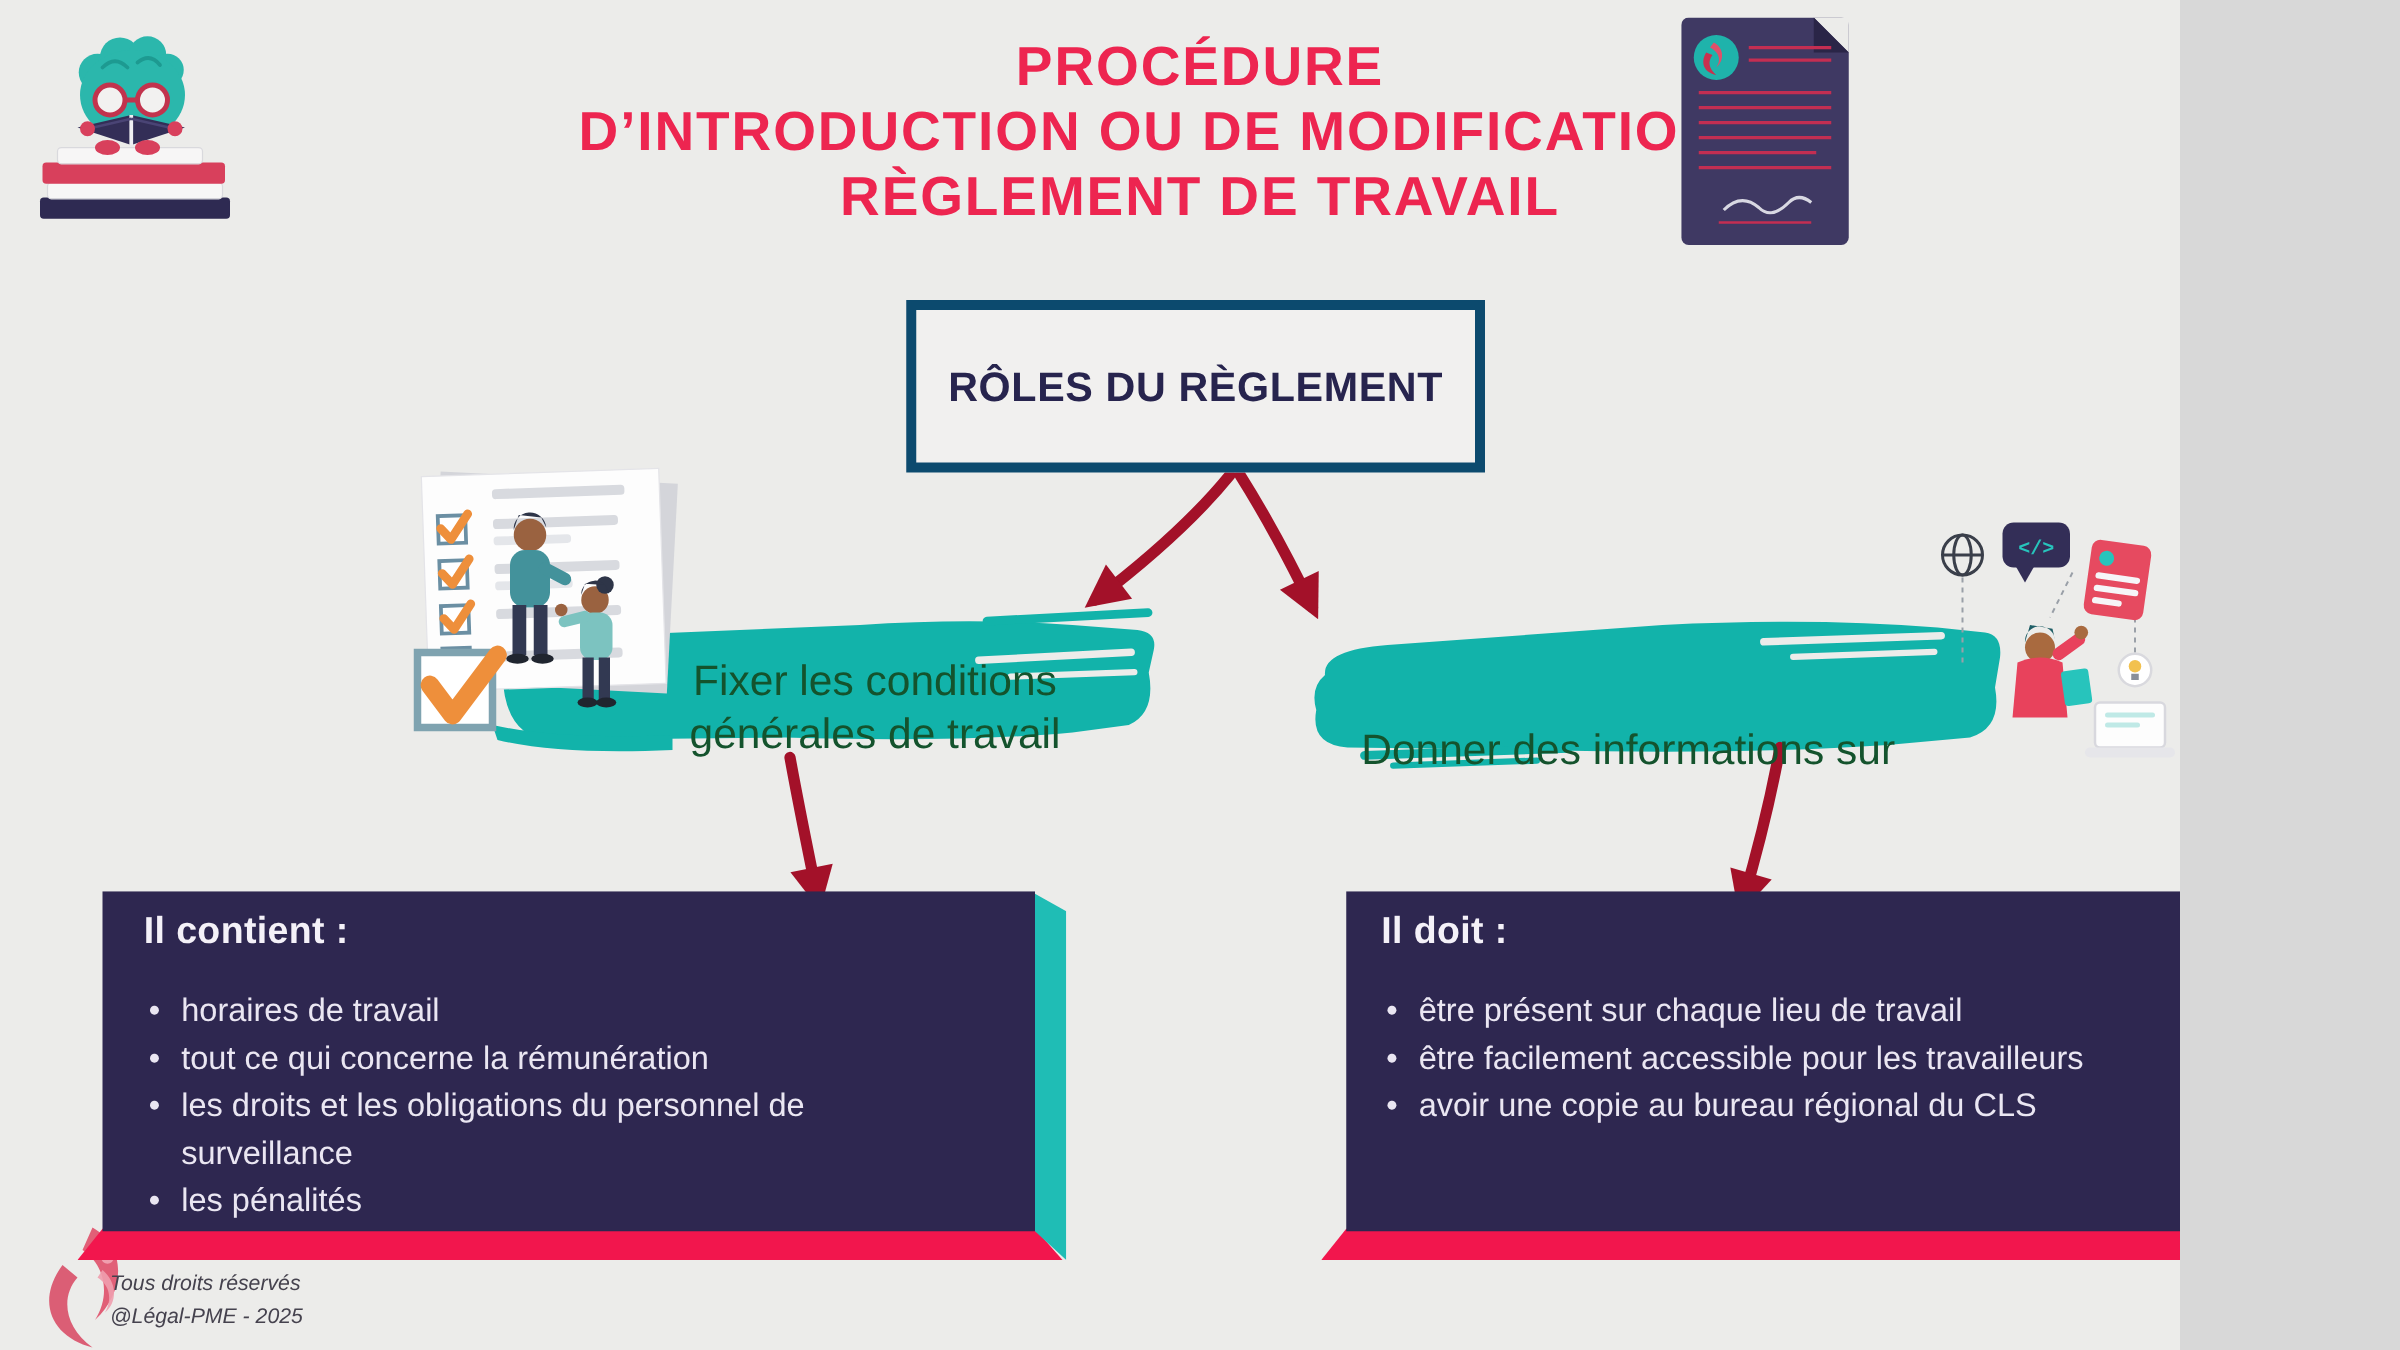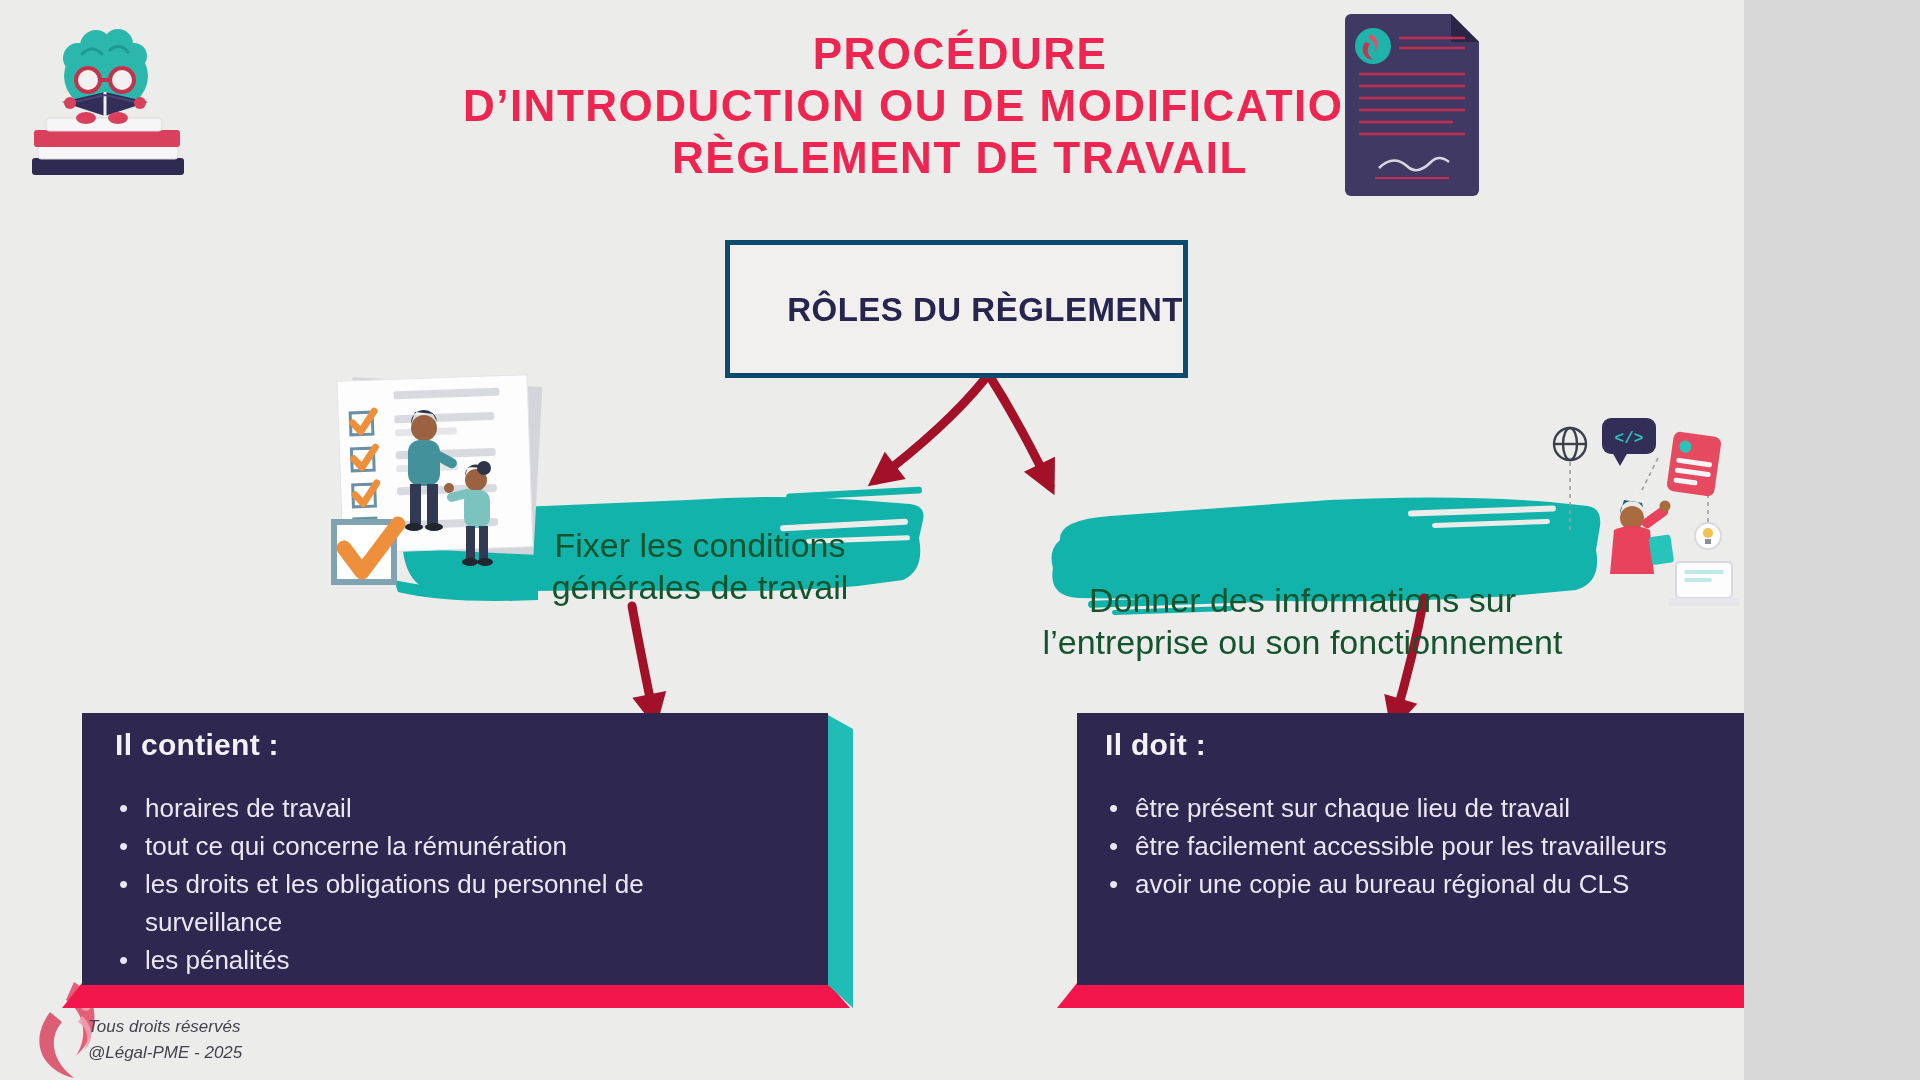--- a/index.html
+++ b/index.html
@@ -7,22 +7,22 @@
   #canvas{position:relative;width:1744px;height:1080px;background:#ececea;overflow:hidden;}
 
   .abs{position:absolute;}
 
   
   #title{left:0;top:28px;width:1920px;text-align:center;z-index:1;}
   #title .tline{font-size:44px;font-weight:700;letter-spacing:1.5px;line-height:52px;color:#ed2550;}
 
   
   #root-box{left:725px;top:240px;width:463px;height:138px;background:#f1f0ef;
-    border:5px solid #0c4a6e;box-sizing:border-box;z-index:4;
-    display:flex;flex-direction:column;justify-content:center;align-items:flex-end;}
+    border:8px solid #0c4a6e;box-sizing:border-box;z-index:4;
+    display:flex;flex-direction:column;justify-content:center;align-items:center;}
   #root-box .rline{font-size:33px;font-weight:700;letter-spacing:.5px;line-height:45px;color:#27244e;}
 
   
   .banner-text{z-index:6;text-align:center;color:#14532d;font-size:34px;line-height:42px;font-weight:400;}
   #banner-text-left{left:420px;top:524px;width:560px;}
   #banner-text-right{left:1020px;top:532px;width:565px;margin-top:47px;}
 
   
   .panel-content{z-index:5;color:#eae6f2;}
   .panel-heading{font-size:30px;font-weight:700;color:#f4f1f8;letter-spacing:.3px;}
@@ -116,21 +116,20 @@
     <rect x="58" y="110" width="170" height="7" rx="3.5" fill="#12b3aa" transform="rotate(-2 143 113)"></rect>
     <rect x="82" y="120" width="120" height="5" rx="2.5" fill="#12b3aa" transform="rotate(-2 142 122)"></rect>
   </svg>
 
   <div id="banner-text-left" class="abs banner-text">
     <div>Fixer les conditions</div>
     <div>générales de travail</div>
   </div>
   <div id="banner-text-right" class="abs banner-text">
     <div>Donner des informations sur</div>
-    <div>l’entreprise ou son fonctionnement</div>
   </div>
 
   <svg class="abs illus" style="left:318px;top:372px" width="252" height="218" viewBox="0 0 252 218">
     <rect x="30" y="10" width="190" height="168" fill="#d4d5da" transform="rotate(3 125 94)"></rect>
     <g transform="rotate(-2 117 92)">
       <rect x="22" y="6" width="190" height="172" fill="#fdfdfd" stroke="#e4e4e8"></rect>
       <rect x="78" y="18" width="106" height="8" rx="3" fill="#d8dadf"></rect>
       <g>
         <rect x="34" y="38" width="22" height="22" fill="#fff" stroke="#6b8fa3" stroke-width="3"></rect>
         <rect x="78" y="42" width="100" height="8" rx="3" fill="#d8dadf"></rect>

